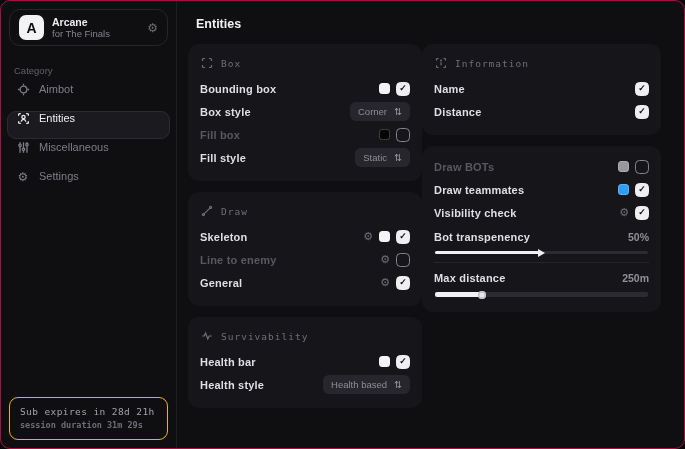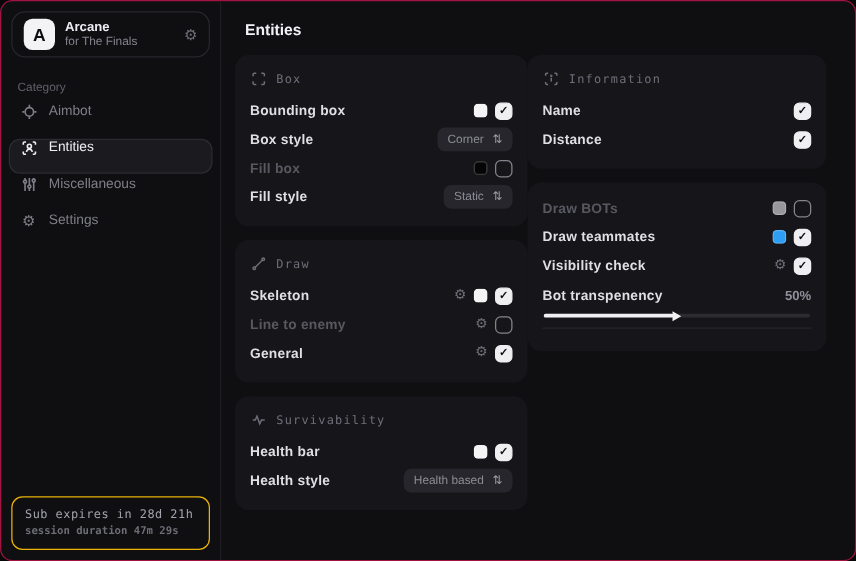--- a/index.html
+++ b/index.html
@@ -122,21 +122,21 @@
       <div class="nav-item">
         <span class="nav-icon" style="font-size:12px;">⚙</span>
         <span>Settings</span>
       </div>
     </div>
 
     <div class="spacer"></div>
 
     <div class="status-card">
       <div class="status-line1">Sub expires in 28d 21h</div>
-      <div class="status-line2">session duration 47m 29s</div>
+      <div class="status-line2">session duration 31m 29s</div>
     </div>
   </div>
 
   <div class="main">
     <div class="page-title">Entities</div>
 
     <div class="columns">
 
       <div class="col col1">
 
@@ -309,18 +309,27 @@
               <span class="label">Bot transpenency</span>
               <span class="slider-value">50%</span>
             </div>
             <div class="track arrow">
               <div class="fill" style="width: 49%;"></div>
             </div>
           </div>
 
           <div class="divider"></div>
 
+          <div class="slider-group">
+            <div class="slider-head">
+              <span class="label">Max distance</span>
+              <span class="slider-value">250m</span>
+            </div>
+            <div class="track knob">
+              <div class="fill" style="width: 22%;"></div>
+            </div>
+          </div>
         </div>
 
       </div>
     </div>
   </div>
 </div>
 
 </body></html>

